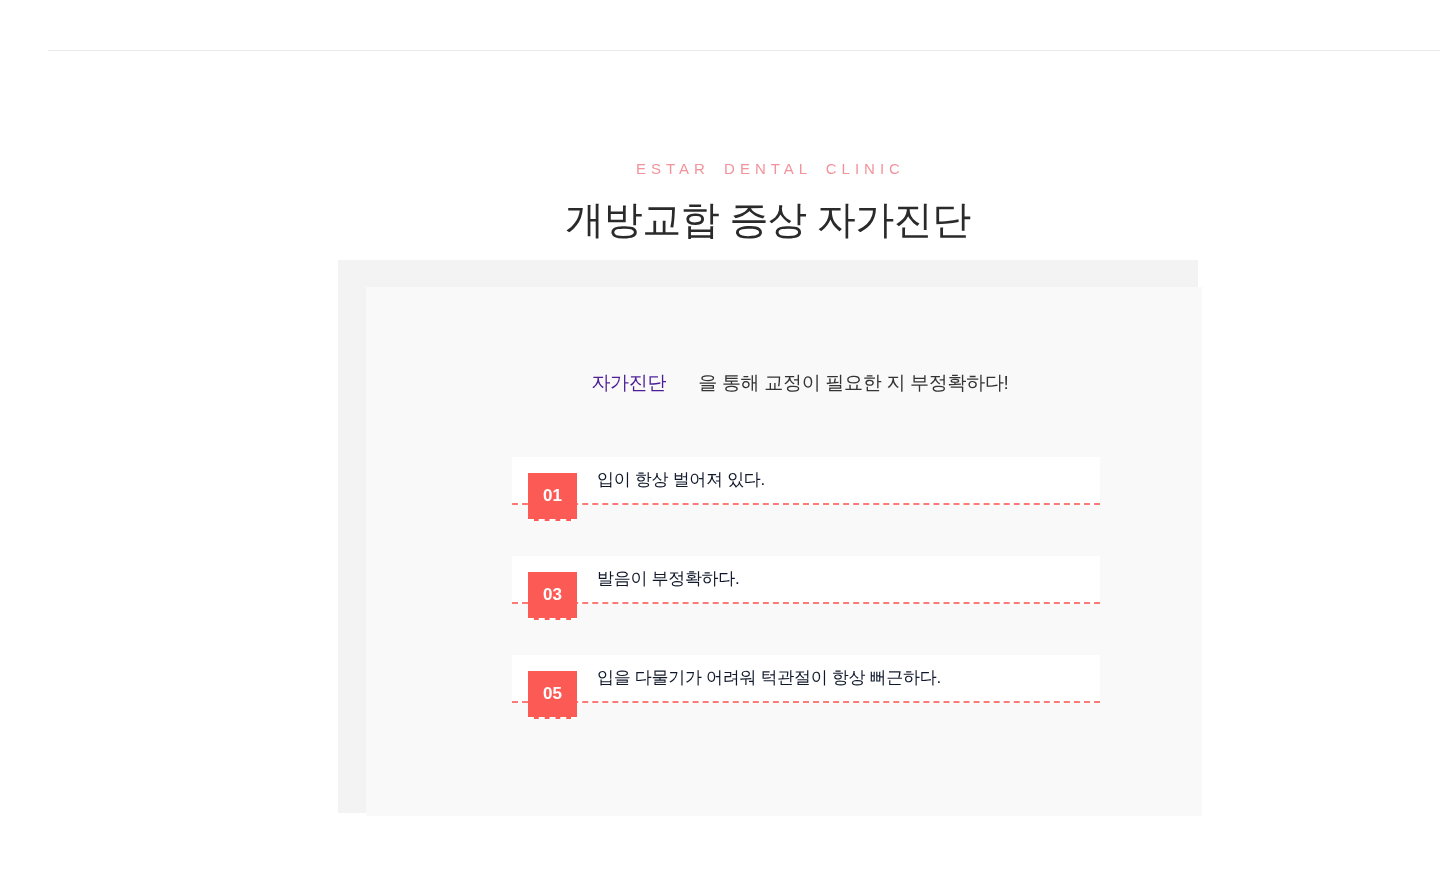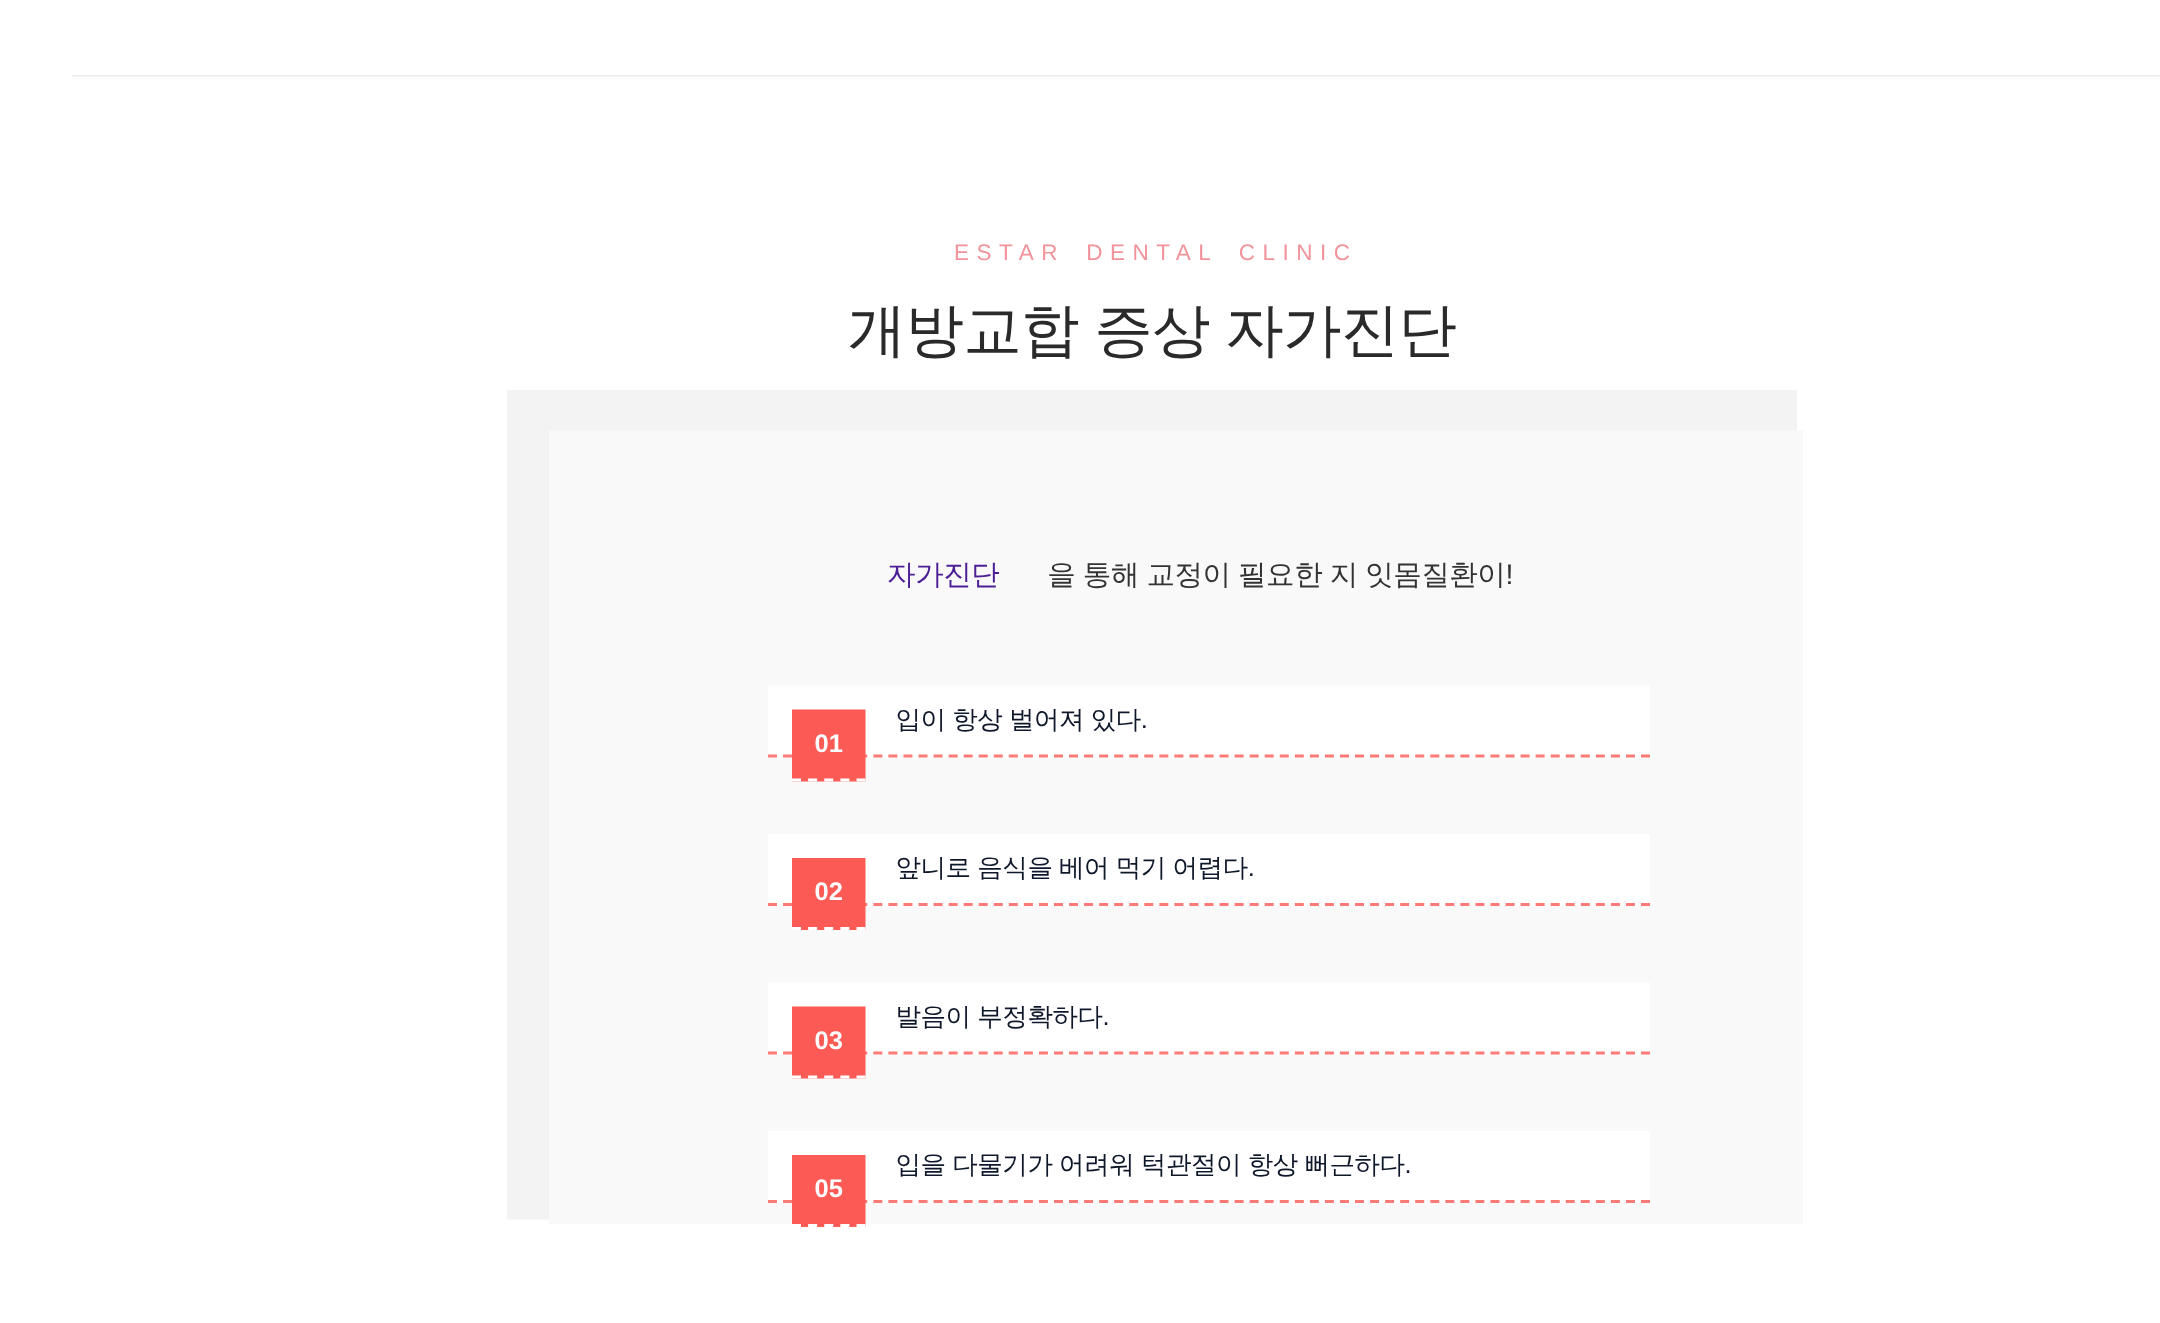--- a/index.html
+++ b/index.html
@@ -112,31 +112,27 @@
 
 <div class="section-header">
   <div class="brand">ESTAR DENTAL CLINIC</div>
   <h1 class="page-title">개방교합 증상 자가진단</h1>
 </div>
 
 <div class="panel">
   <div class="card">
 
     <div class="subtitle">
-      <span class="hl">자가진단</span><span>을 통해 교정이 필요한 지 잇몸질환이!</span>
+      <span class="hl">자가진단</span><span>을 통해 교정이 필요한 지 부정확하다!</span>
     </div>
 
     <ul class="symptom-list">
       <li class="row">
         <span class="badge">01</span>
         <span class="row-text">입이 항상 벌어져 있다.</span>
-      </li>
-      <li class="row">
-        <span class="badge">02</span>
-        <span class="row-text">앞니로 음식을 베어 먹기 어렵다.</span>
       </li>
       <li class="row">
         <span class="badge">03</span>
         <span class="row-text">발음이 부정확하다.</span>
       </li>
       <li class="row">
         <span class="badge">05</span>
         <span class="row-text">입을 다물기가 어려워 턱관절이 항상 뻐근하다.</span>
       </li>
     </ul>

